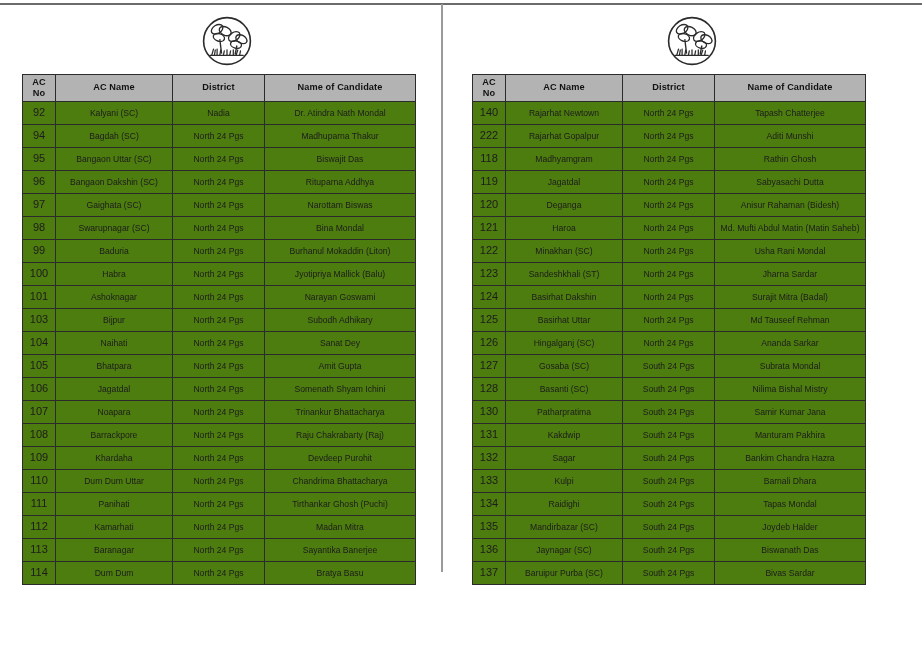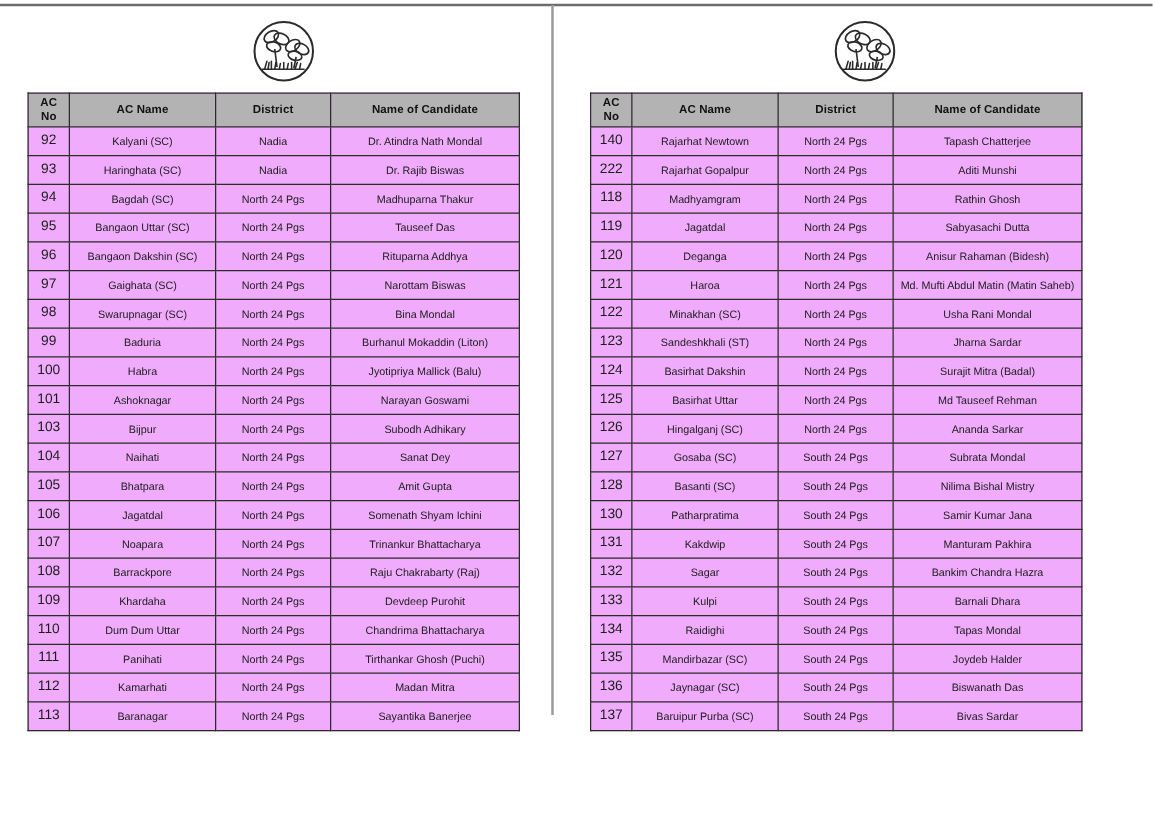--- a/index.html
+++ b/index.html
@@ -60,21 +60,21 @@
 
   
   .tbl-holder { display: flex; }
   .sheet.left  .tbl-holder { padding-left: 22px; }
   .sheet.right .tbl-holder { padding-left: 29px; }
 
   table.ac-table {
     border-collapse: collapse;
     table-layout: fixed;
     border: 1.6px solid #2b2b2b;
-    background: #f0abfc;
+    background: #4d7c0f;
   }
   table.ac-table col.c-no   { width: 33px; }
   table.ac-table col.c-name { width: 117px; }
   table.ac-table col.c-dist { width: 92px; }
   table.ac-table col.c-cand { width: 151px; }
 
   table.ac-table th,
   table.ac-table td {
     border: 1.1px solid #2b2b2b;
     text-align: center;
@@ -154,36 +154,30 @@
         </tr>
       </thead>
       <tbody>
           <tr>
             <td class="num">92</td>
             <td>Kalyani (SC)</td>
             <td>Nadia</td>
             <td>Dr. Atindra Nath Mondal</td>
           </tr>
           <tr>
-            <td class="num">93</td>
-            <td>Haringhata (SC)</td>
-            <td>Nadia</td>
-            <td>Dr. Rajib Biswas</td>
-          </tr>
-          <tr>
             <td class="num">94</td>
             <td>Bagdah (SC)</td>
             <td>North 24 Pgs</td>
             <td>Madhuparna Thakur</td>
           </tr>
           <tr>
             <td class="num">95</td>
             <td>Bangaon Uttar (SC)</td>
             <td>North 24 Pgs</td>
-            <td>Tauseef Das</td>
+            <td>Biswajit Das</td>
           </tr>
           <tr>
             <td class="num">96</td>
             <td>Bangaon Dakshin (SC)</td>
             <td>North 24 Pgs</td>
             <td>Rituparna Addhya</td>
           </tr>
           <tr>
             <td class="num">97</td>
             <td>Gaighata (SC)</td>
@@ -272,20 +266,26 @@
             <td class="num">112</td>
             <td>Kamarhati</td>
             <td>North 24 Pgs</td>
             <td>Madan Mitra</td>
           </tr>
           <tr>
             <td class="num">113</td>
             <td>Baranagar</td>
             <td>North 24 Pgs</td>
             <td>Sayantika Banerjee</td>
+          </tr>
+          <tr>
+            <td class="num">114</td>
+            <td>Dum Dum</td>
+            <td>North 24 Pgs</td>
+            <td>Bratya Basu</td>
           </tr>
         </tbody>
     </table>
   </div>
 </div>
 
 <div class="sheet right">
   <div class="emblem-wrap">
     <svg class="emblem" viewBox="0 0 60 60">
       <circle cx="30" cy="30" r="26" fill="none" stroke="#2b2b2b" stroke-width="1.8"></circle>

